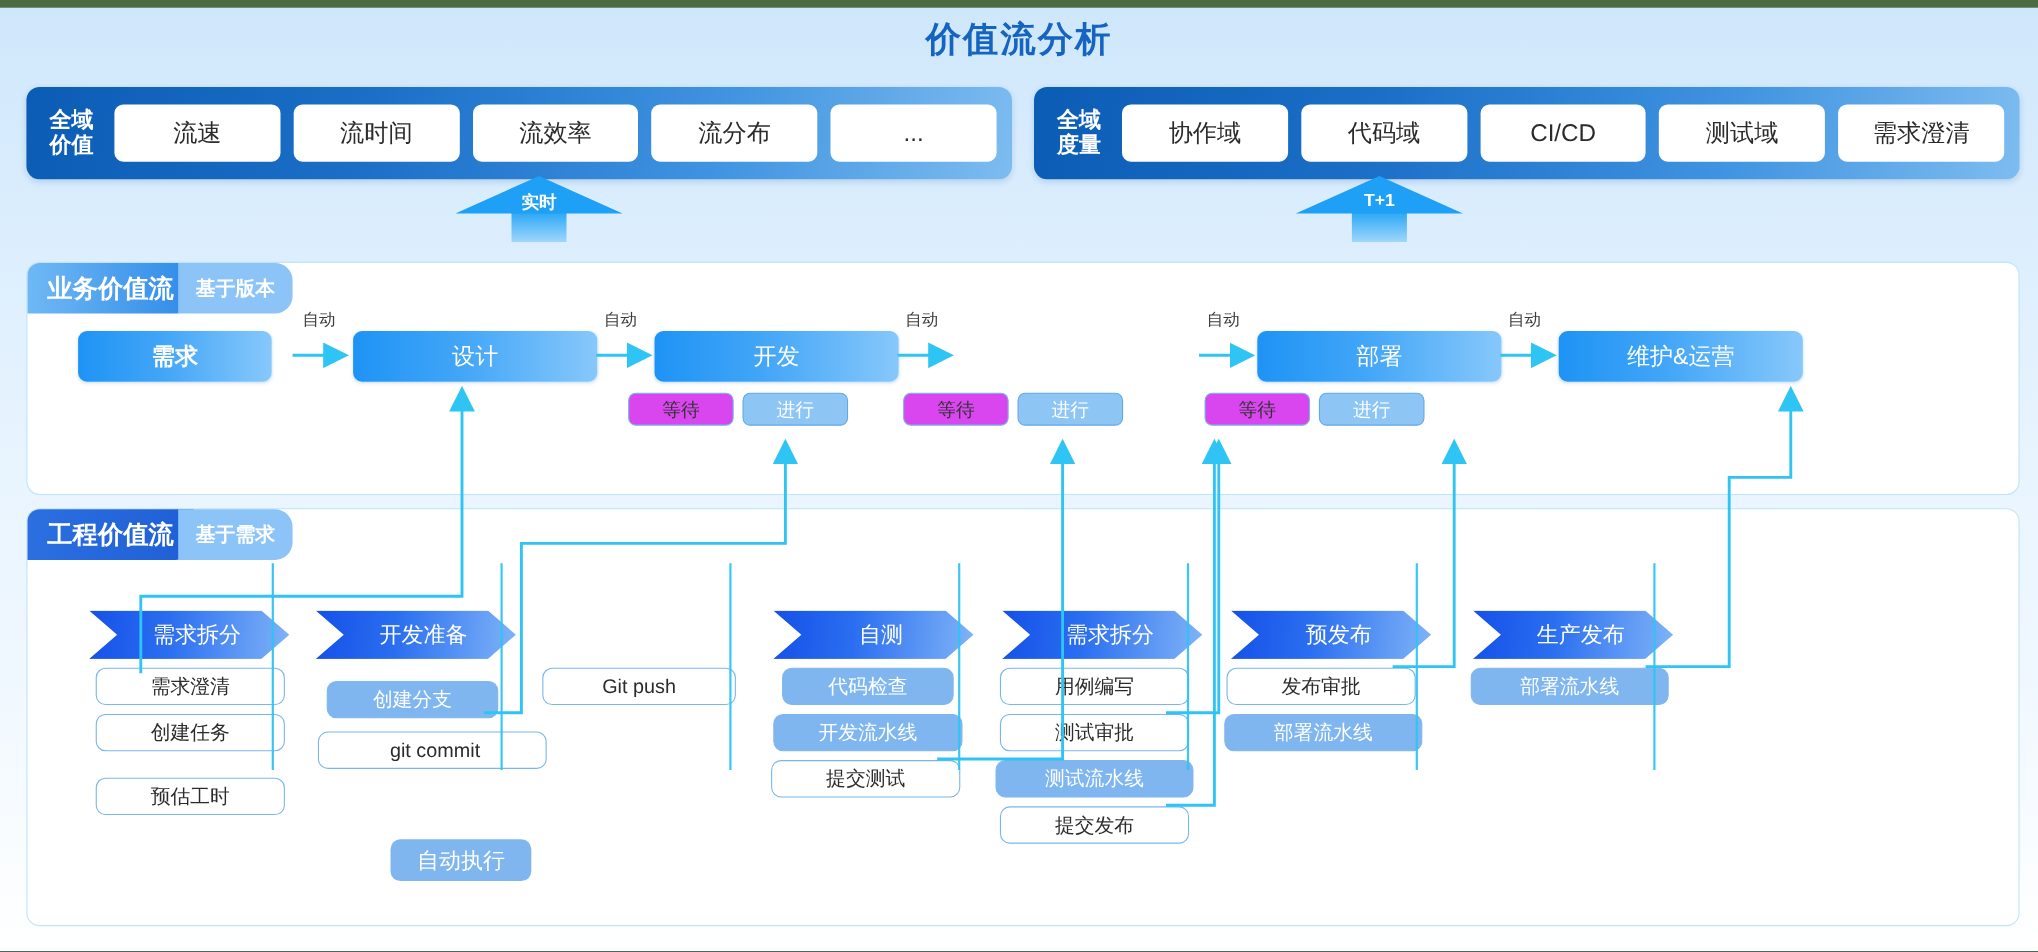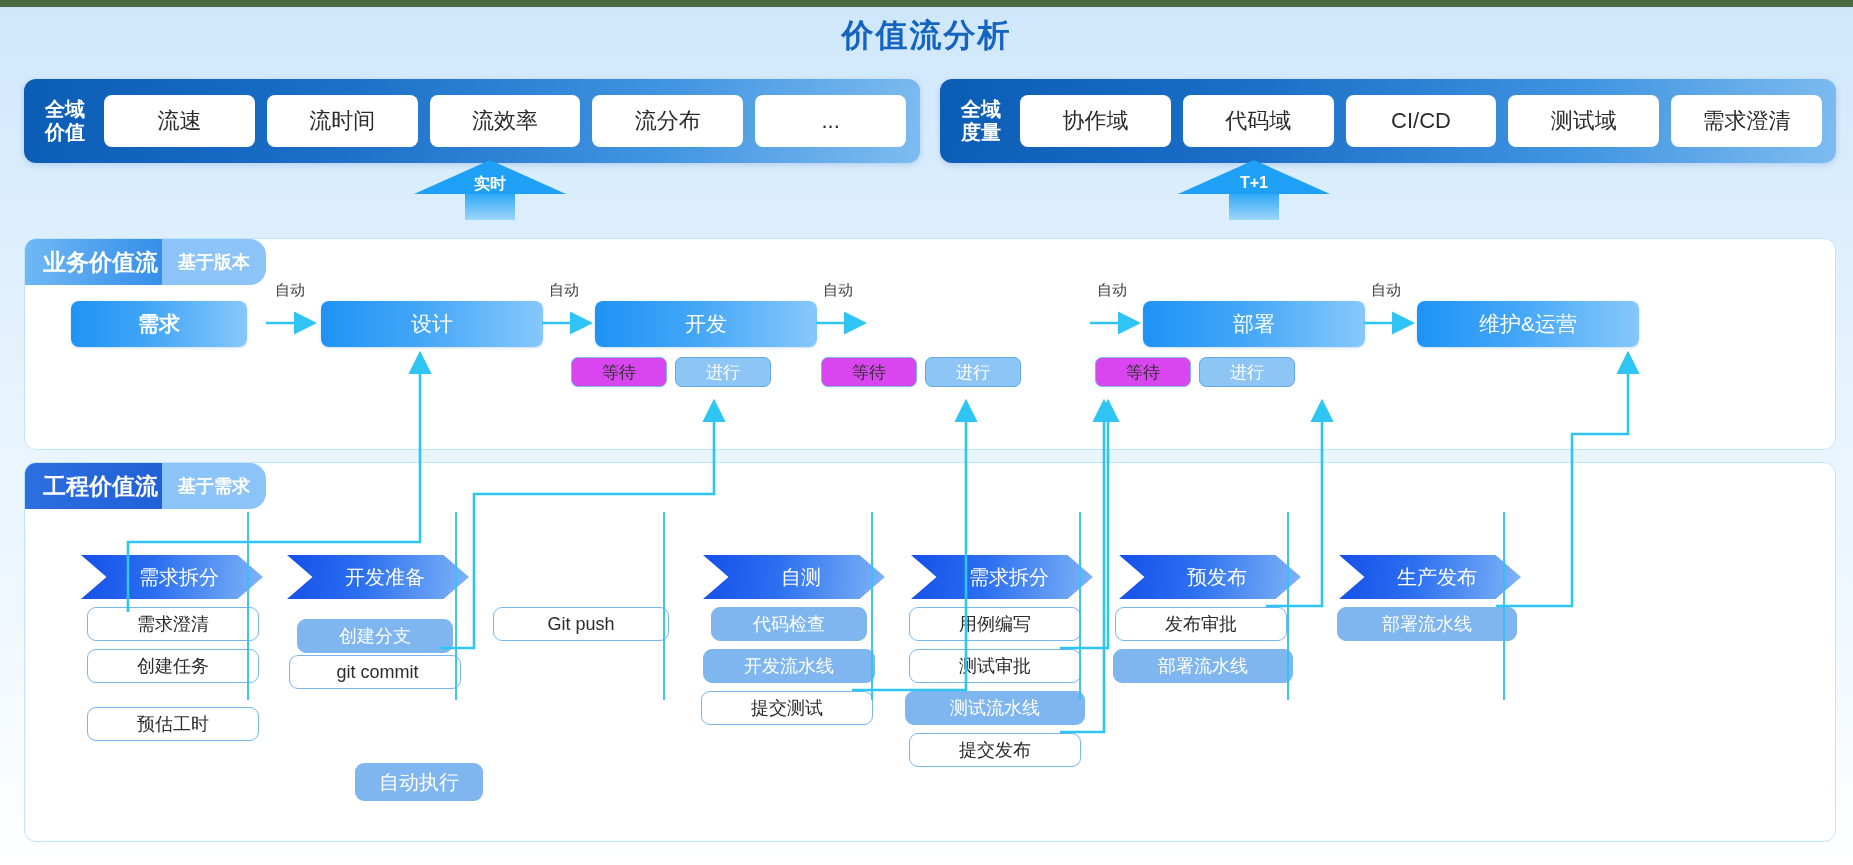--- a/index.html
+++ b/index.html
@@ -215,21 +215,21 @@
       <div class="tag-sub">基于需求</div>
     </div>
 
     <div class="chev" style="left:56px;  top:92px;">需求拆分</div>
     <div class="task manual" style="left:62px; top:144px; width:172px;">需求澄清</div>
     <div class="task manual" style="left:62px; top:186px; width:172px;">创建任务</div>
     <div class="task manual" style="left:62px; top:244px; width:172px;">预估工时</div>
 
     <div class="chev" style="left:262px; top:92px;">开发准备</div>
     <div class="task autoed" style="left:272px; top:156px; width:156px;">创建分支</div>
-    <div class="task manual" style="left:264px; top:192px; width:172px;padding-left:19px;">git commit</div>
+    <div class="task manual" style="left:264px; top:202px; width:208px;padding-left:19px;">git commit</div>
 
     <div class="task manual" style="left:468px; top:144px; width:176px;">Git push</div>
 
     <div class="chev" style="left:678px; top:92px;">自测</div>
     <div class="task autoed" style="left:686px; top:144px; width:156px;">代码检查</div>
     <div class="task autoed" style="left:678px; top:186px; width:172px;">开发流水线</div>
     <div class="task manual" style="left:676px; top:228px; width:172px;">提交测试</div>
 
     <div class="chev" style="left:886px; top:92px;">需求拆分</div>
     <div class="task manual" style="left:884px; top:144px; width:172px;">用例编写</div>

